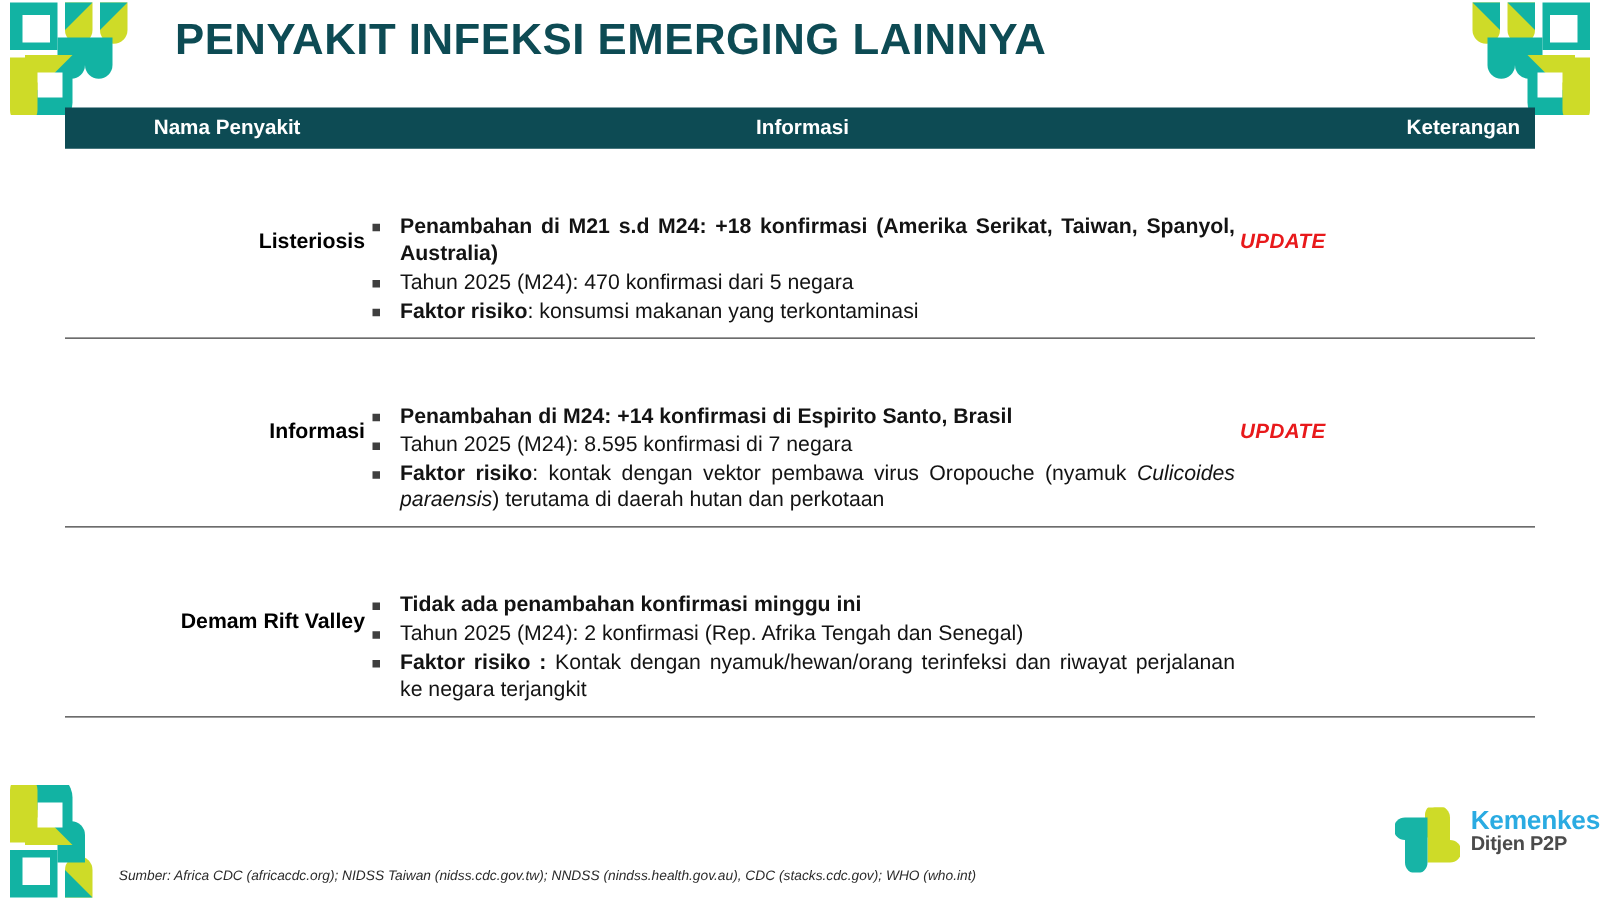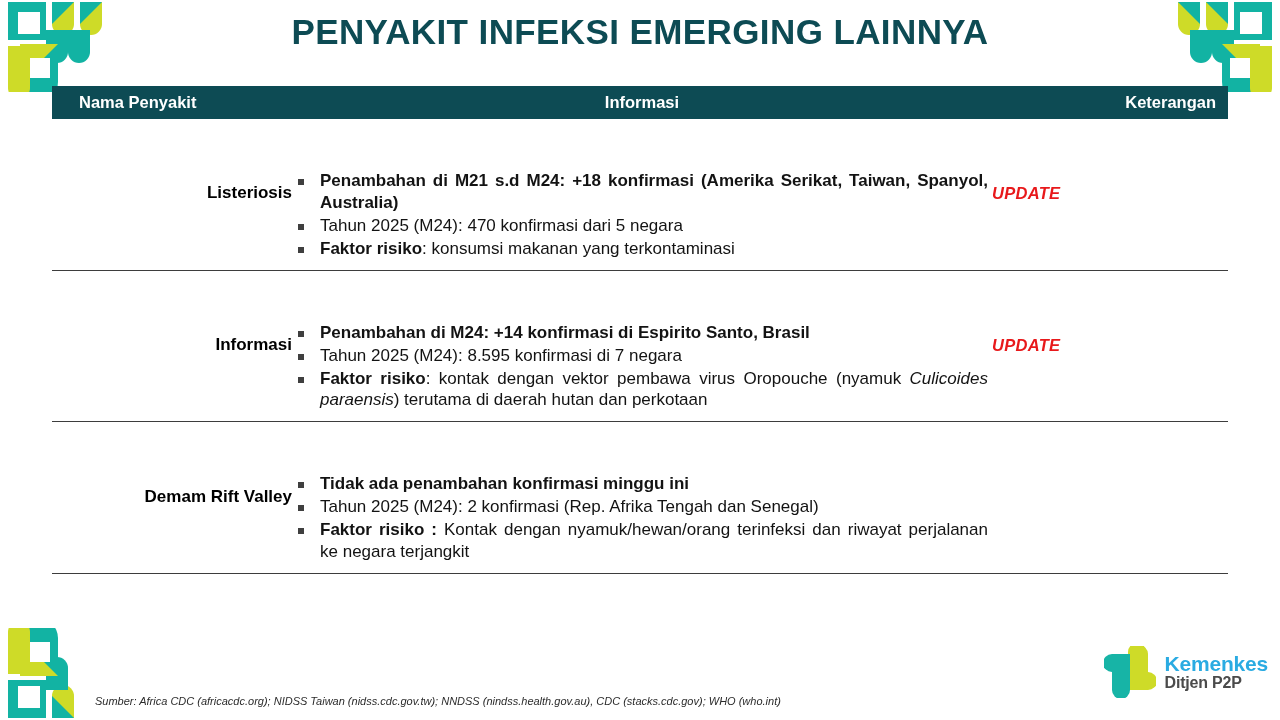--- a/index.html
+++ b/index.html
@@ -16,21 +16,20 @@
   .deco svg { display: block; width: 100%; height: 100%; }
   .deco-tl { left: 0; top: 0; }
   .deco-tr { right: 0; top: 0; transform: scaleX(-1); }
   .deco-bl { left: 0; bottom: 0; transform: scaleY(-1); }
 
   
   .title {
     position: absolute;
     left: 140px; top: 12px;
     width: 1000px;
-    text-align: center;
     font-size: 35px;
     font-weight: bold;
     letter-spacing: 0.4px;
     color: #0d4b54;
     font-family: "Liberation Sans", sans-serif;
   }
 
   
   .table {
     position: absolute;
@@ -39,21 +38,21 @@
   }
   .thead {
     display: flex;
     background: #0d4b54;
     height: 33px;
     align-items: center;
     color: #ffffff;
     font-size: 16.5px;
     font-weight: bold;
   }
-  .col-name   { width: 240px; padding-left: 27px; }
+  .col-name   { width: 240px; padding-left: 71px; }
   .col-info   { width: 700px; text-align: center; }
   .col-ket    { width: 236px; text-align: right; padding-right: 12px; }
 
   .row {
     display: flex;
     border-bottom: 1.6px solid #3d3d3d;
     align-items: center;
     padding: 7px 0 9px 0;
   }
   .cell-name {
@@ -104,23 +103,22 @@
     left: 95px; bottom: 13px;
     font-size: 11px;
     font-style: italic;
     color: #2b2b2b;
     font-family: "Liberation Sans", sans-serif;
     white-space: nowrap;
   }
 
   .logo {
     position: absolute;
-    right: 12px; bottom: 22px;
+    right: 0; bottom: 22px;
     display: flex;
-    align-items: center;
     gap: 9px;
   }
   .logo-mark { width: 52px; height: 52px; }
   .logo-text { line-height: 1.05; }
   .logo-text .l1 {
     font-size: 21px; font-weight: bold; color: #2aabe2;
     letter-spacing: -0.2px;
   }
   .logo-text .l2 {
     font-size: 16px; font-weight: bold; color: #4b4b4b;

